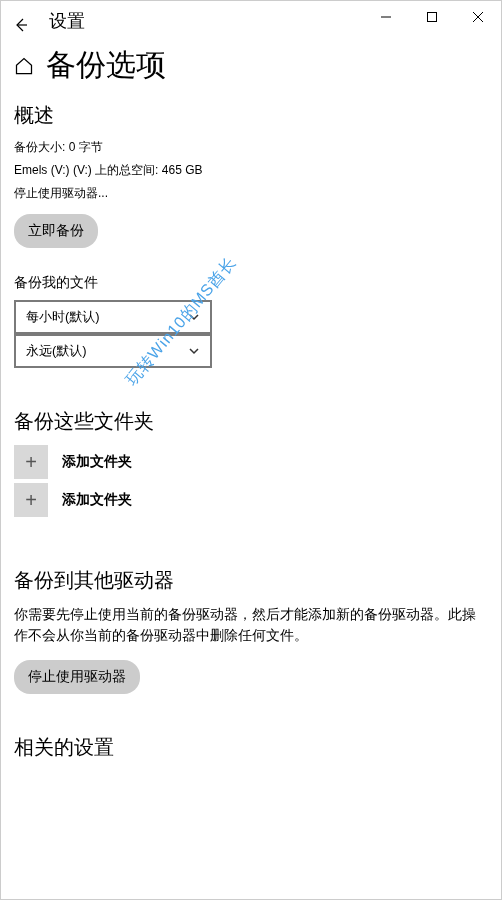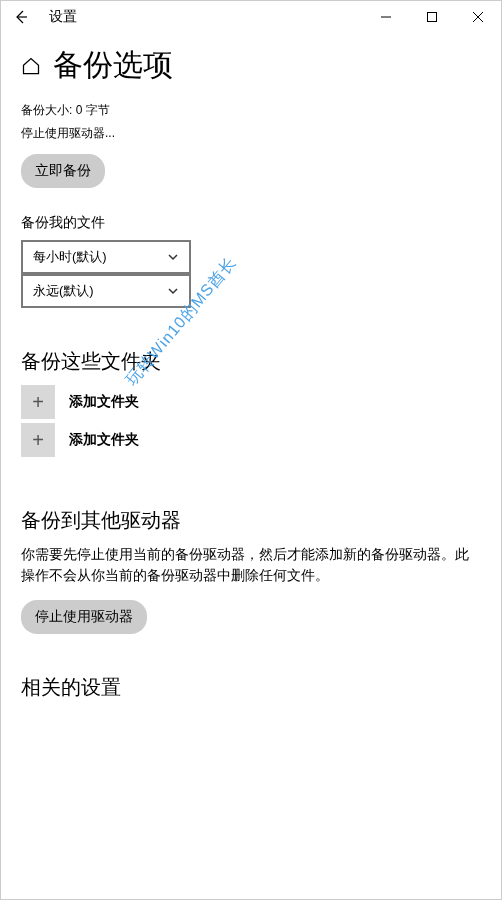--- a/index.html
+++ b/index.html
@@ -9,22 +9,22 @@
   font-family: "Microsoft YaHei", "Segoe UI", sans-serif;
   background: #fff;
   color: #000;
   overflow: hidden;
   position: relative;
   border: 1px solid #ccc;
 }
 .titlebar {
   height: 32px;
   display: flex;
-  align-items: center;
-  font-size: 14px;
+  align-items: flex-end;
+  font-size: 18px;
 }
 .titlebar .back {
   width: 40px;
   display: flex;
   align-items: center;
   justify-content: center;
   cursor: pointer;
 }
 .titlebar .title {
   padding-left: 8px;
@@ -33,21 +33,21 @@
 .titlebar .winbtn {
   width: 46px;
   height: 32px;
   display: flex;
   align-items: center;
   justify-content: center;
   cursor: pointer;
   font-size: 12px;
 }
 .content {
-  padding: 12px 20px 20px 20px;
+  padding: 12px 20px 20px 13px;
   height: calc(100% - 32px);
   overflow-y: auto;
 }
 .header-row {
   display: flex;
   align-items: center;
   gap: 12px;
   margin-bottom: 16px;
 }
 .home-icon { cursor: pointer; display:flex; }
@@ -75,21 +75,21 @@
   border-radius: 16px;
 }
 .field-label {
   font-size: 14px;
   margin-top: 26px;
   margin-bottom: 8px;
 }
 .select {
   border: 2px solid #7a7a7a;
   height: 34px;
-  width: 170px;
+  width: 198px;
   display: flex;
   align-items: center;
   justify-content: space-between;
   padding: 0 10px;
   font-size: 13px;
   cursor: pointer;
 }
 .add-row {
   display: flex;
   align-items: center;
@@ -159,21 +159,23 @@
 <div class="content">
   <div class="header-row">
     <span class="home-icon">
       <svg width="20" height="20" viewBox="0 0 24 24">
         <path d="M3 11 L12 3 L21 11 L21 21 L3 21 Z" fill="none" stroke="#000" stroke-width="1.5"></path>
       </svg>
     </span>
     <span class="page-title">备份选项</span>
   </div>
 
+  <h2 class="section" style="margin-top:0">概述</h2>
   <div class="info-line">备份大小: 0 字节</div>
+  <div class="info-line">Emels (V:) (V:) 上的总空间: 465 GB</div>
   <div class="info-line">停止使用驱动器...</div>
   <div class="btn">立即备份</div>
 
   <div class="field-label">备份我的文件</div>
   <div class="select">
     <span>每小时(默认)</span>
     <svg width="12" height="12" viewBox="0 0 12 12">
       <path d="M2 4 L6 8 L10 4" stroke="#333" stroke-width="1.5" fill="none"></path>
     </svg>
   </div>

